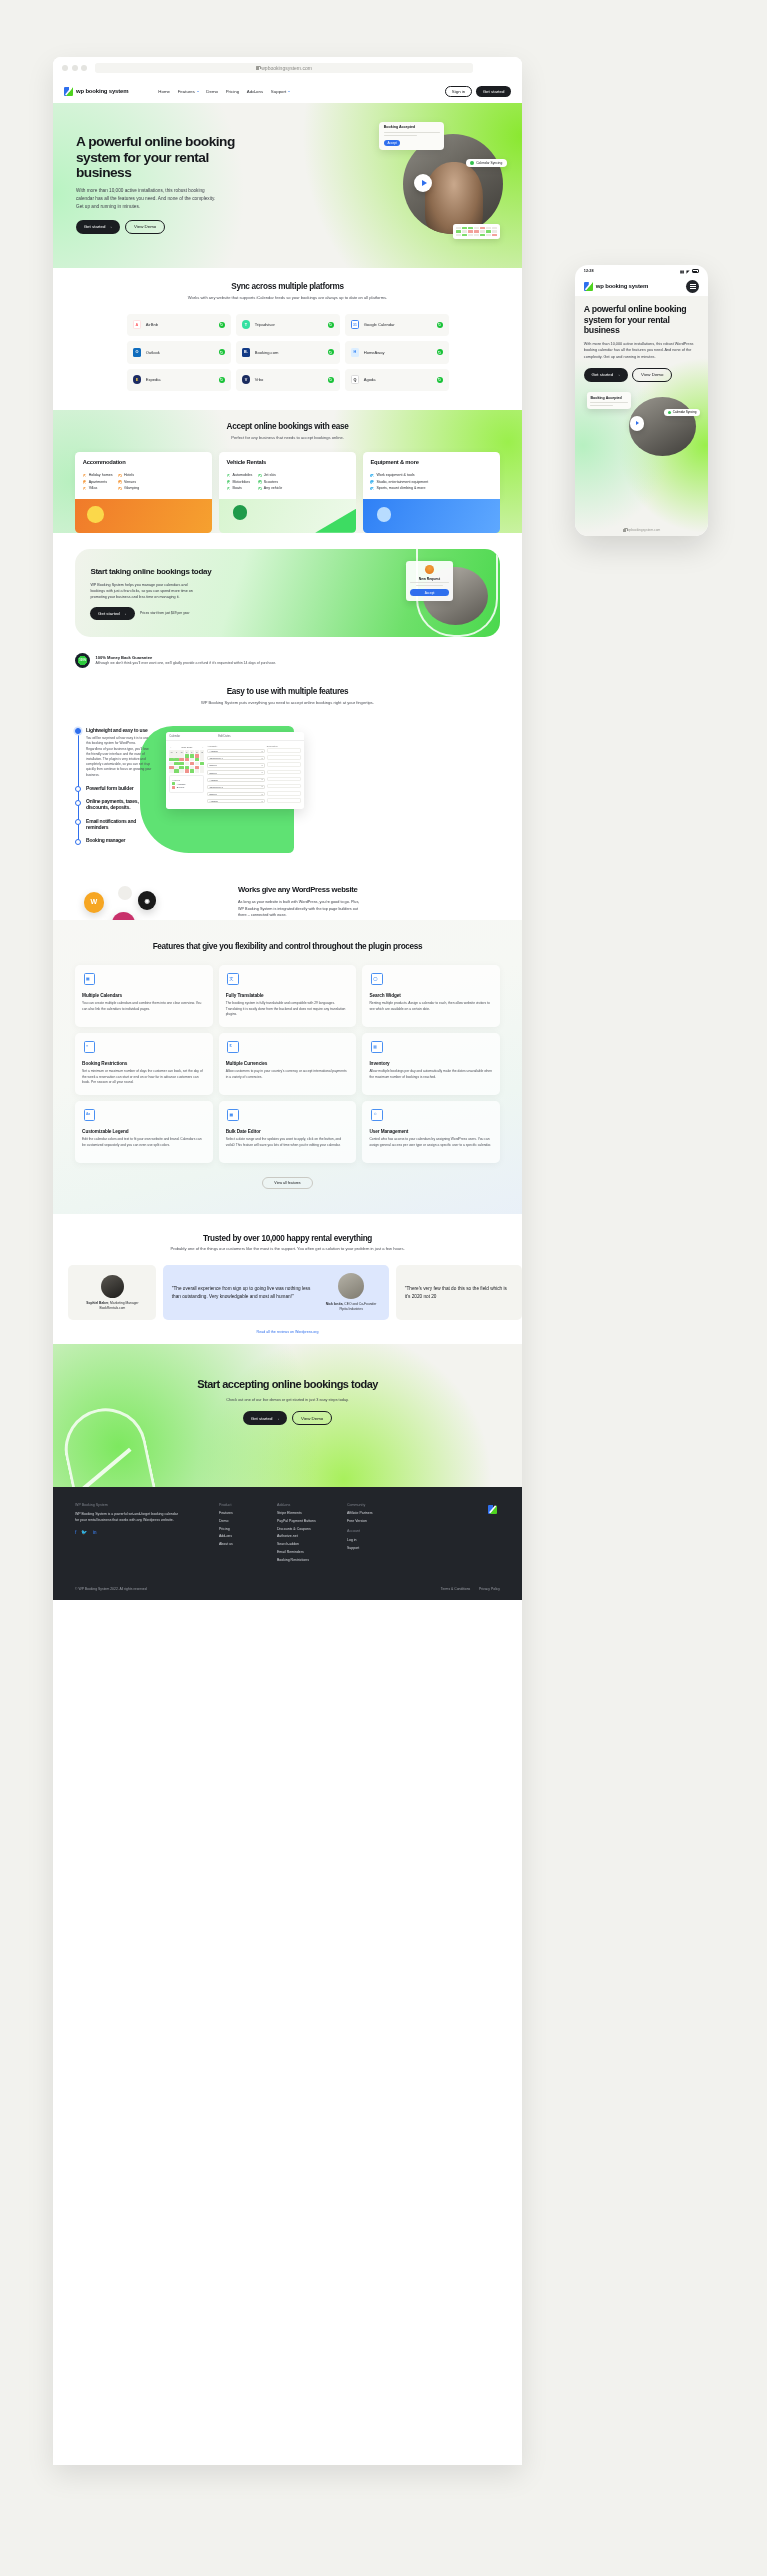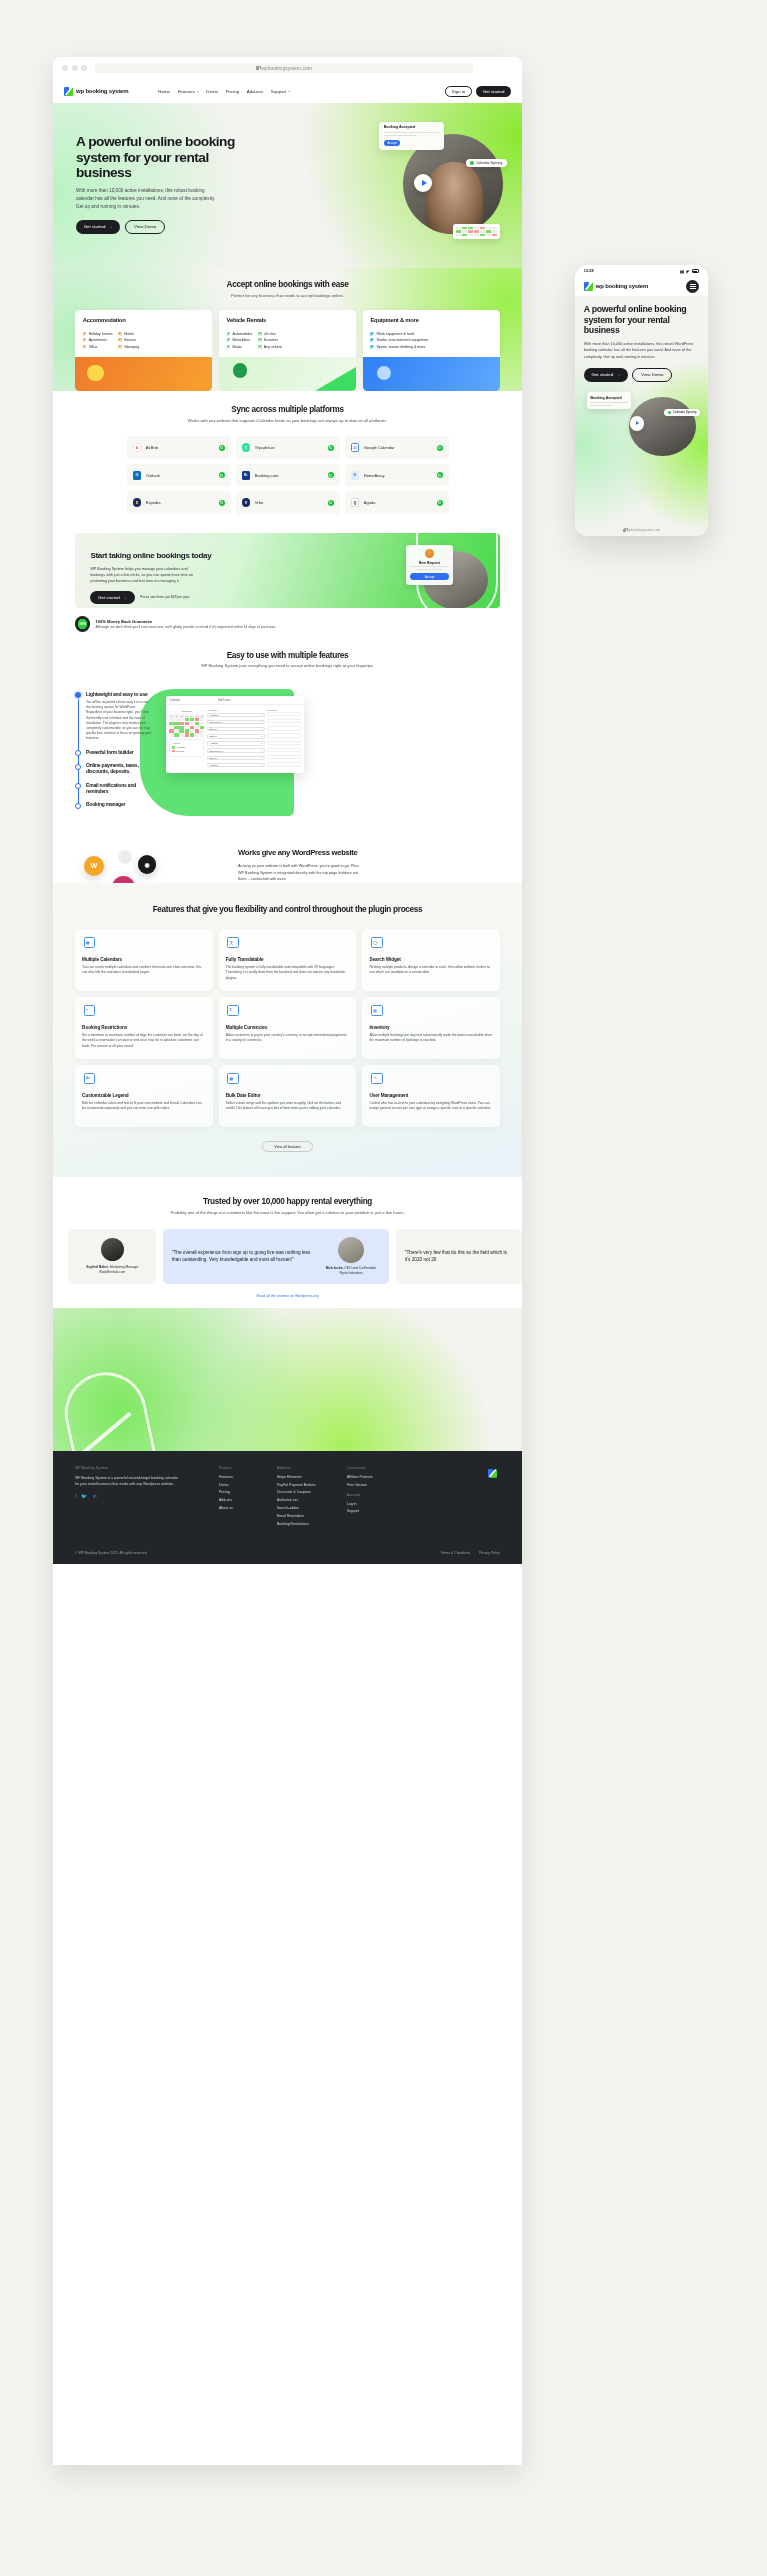--- a/index.html
+++ b/index.html
@@ -103,21 +103,21 @@
   
   .sync { background:#fff; padding:14.3px 0 18.7px; }
   .plat-grid { margin:12px auto 0; width:322px; display:grid; grid-template-columns:repeat(3,1fr); gap:5px; }
   .pcard { background:#f7f7f4; border-radius:3.8px; height:22.5px; display:flex; align-items:center; padding:0 6px; gap:4.4px; }
   .pico { width:8.8px;height:8.8px;border-radius:1.6px;display:flex;align-items:center;justify-content:center;font-size:3.8px;font-weight:700;color:#fff;flex:0 0 auto;}
   .pname { font-size:4.1px; color:#2b2d32; }
   .psync { margin-left:auto; width:6px;height:6px;border-radius:50%;background:#18c237;position:relative;}
   .psync:after{content:"↻";position:absolute;inset:0;color:#fff;font-size:4.4px;display:flex;align-items:center;justify-content:center;}
 
   
-  .start { margin:0 22px; border-radius:4px; overflow:hidden; position:relative; height:75px;
+  .start { margin:16px 22px; border-radius:15px; overflow:hidden; position:relative; height:88px;
     background:linear-gradient(108deg,#f1f3ec 0%,#d8f6d6 38%,#6ee06a 78%,#4ad84d 100%); }
   .start-copy { position:absolute; left:15.4px; top:18.7px; width:124px; }
   .start h2 { font-size:8px; line-height:1.16; font-weight:700; letter-spacing:-0.3px; color:#16181c; }
   .start p { margin-top:5px; font-size:3.7px; line-height:1.66; color:#333640; width:110px; }
   .start-cta { margin-top:7.1px; display:flex; align-items:center; gap:5.5px; }
   .start-note { font-size:3.3px; line-height:1.4; color:#2e3138; }
   .start-img { position:absolute; right:12px; top:12px; width:82px; height:65px; }
   .si-ph { position:absolute; right:0; top:6.6px; width:65px; height:58px; border-radius:50%;
      background:linear-gradient(150deg,#b9b5ad,#57544e); }
   .si-card { position:absolute; left:0; top:0; width:47px; background:rgba(255,255,255,.92); border-radius:3.3px; padding:4.4px 4.4px 5px; box-shadow:0 2.7px 7.7px rgba(0,0,0,.12); text-align:center;}
@@ -369,20 +369,72 @@
               <span></span>
               <span></span>
               <span class="g"></span>
               <span></span>
               <span class="r"></span>
           </div>
         </div>
       </div>
     </div>
 
+    <div class="sec sync">
+      <div class="sec-h">Sync across multiple platforms</div>
+      <div class="sec-sub">Works with any website that supports iCalendar feeds so your bookings are always up to date on all platforms.</div>
+      <div class="plat-grid">
+        <div class="pcard">
+            <span class="pico" style="background:#fff;color:#ff5a5f;border:0.5px solid #ffe0e1">A</span>
+            <span class="pname">AirBnb</span>
+            <span class="psync"></span>
+          </div>
+        <div class="pcard">
+            <span class="pico" style="background:#34e0a1;border-radius:50%">T</span>
+            <span class="pname">Tripadvisor</span>
+            <span class="psync"></span>
+          </div>
+        <div class="pcard">
+            <span class="pico" style="background:#fff;color:#4285f4;border:0.8px solid #4285f4;font-size:3.3px">31</span>
+            <span class="pname">Google Calendar</span>
+            <span class="psync"></span>
+          </div>
+        <div class="pcard">
+            <span class="pico" style="background:#0f6cbd">O</span>
+            <span class="pname">Outlook</span>
+            <span class="psync"></span>
+          </div>
+        <div class="pcard">
+            <span class="pico" style="background:#123a85">B.</span>
+            <span class="pname">Booking.com</span>
+            <span class="psync"></span>
+          </div>
+        <div class="pcard">
+            <span class="pico" style="background:#dceeff;color:#2f80f5">H</span>
+            <span class="pname">HomeAway</span>
+            <span class="psync"></span>
+          </div>
+        <div class="pcard">
+            <span class="pico" style="background:#1b2b63;border-radius:50%;color:#fcd34d">E</span>
+            <span class="pname">Expedia</span>
+            <span class="psync"></span>
+          </div>
+        <div class="pcard">
+            <span class="pico" style="background:#1a2b5e;border-radius:50%">V</span>
+            <span class="pname">Vrbo</span>
+            <span class="psync"></span>
+          </div>
+        <div class="pcard">
+            <span class="pico" style="background:#fff;color:#1a1a1a;border:0.5px solid #ddd">Q</span>
+            <span class="pname">Agoda</span>
+            <span class="psync"></span>
+          </div>
+      </div>
+    </div>
+
     <div class="sec accept">
       <div class="sec-h">Accept online bookings with ease</div>
       <div class="sec-sub">Perfect for any business that needs to accept bookings online.</div>
       <div class="cards3">
         <div class="acard">
           <h3>Accommodation</h3>
           <div class="alist">
             <div class="acol">
               <div class="ali">
                   <i class="chk o"></i>
@@ -463,72 +515,20 @@
                   <span>Sports, mount climbing &amp; more</span>
                 </div>
             </div>
           </div>
         </div>
       </div>
       <div class="strip">
         <div class="s-orange"></div>
         <div class="s-green"></div>
         <div class="s-blue"></div>
-      </div>
-    </div>
-
-    <div class="sec sync">
-      <div class="sec-h">Sync across multiple platforms</div>
-      <div class="sec-sub">Works with any website that supports iCalendar feeds so your bookings are always up to date on all platforms.</div>
-      <div class="plat-grid">
-        <div class="pcard">
-            <span class="pico" style="background:#fff;color:#ff5a5f;border:0.5px solid #ffe0e1">A</span>
-            <span class="pname">AirBnb</span>
-            <span class="psync"></span>
-          </div>
-        <div class="pcard">
-            <span class="pico" style="background:#34e0a1;border-radius:50%">T</span>
-            <span class="pname">Tripadvisor</span>
-            <span class="psync"></span>
-          </div>
-        <div class="pcard">
-            <span class="pico" style="background:#fff;color:#4285f4;border:0.8px solid #4285f4;font-size:3.3px">31</span>
-            <span class="pname">Google Calendar</span>
-            <span class="psync"></span>
-          </div>
-        <div class="pcard">
-            <span class="pico" style="background:#0f6cbd">O</span>
-            <span class="pname">Outlook</span>
-            <span class="psync"></span>
-          </div>
-        <div class="pcard">
-            <span class="pico" style="background:#123a85">B.</span>
-            <span class="pname">Booking.com</span>
-            <span class="psync"></span>
-          </div>
-        <div class="pcard">
-            <span class="pico" style="background:#dceeff;color:#2f80f5">H</span>
-            <span class="pname">HomeAway</span>
-            <span class="psync"></span>
-          </div>
-        <div class="pcard">
-            <span class="pico" style="background:#1b2b63;border-radius:50%;color:#fcd34d">E</span>
-            <span class="pname">Expedia</span>
-            <span class="psync"></span>
-          </div>
-        <div class="pcard">
-            <span class="pico" style="background:#1a2b5e;border-radius:50%">V</span>
-            <span class="pname">Vrbo</span>
-            <span class="psync"></span>
-          </div>
-        <div class="pcard">
-            <span class="pico" style="background:#fff;color:#1a1a1a;border:0.5px solid #ddd">Q</span>
-            <span class="pname">Agoda</span>
-            <span class="psync"></span>
-          </div>
       </div>
     </div>
 
     <div class="start">
       <div class="start-swoosh"></div>
       <div class="start-copy">
         <h2>Start taking online bookings today</h2>
         <p>WP Booking System helps you manage your calendars and bookings with just a few clicks, so you can spend more time on promoting your business and less time on managing it.</p>
         <div class="start-cta">
           <button class="cta-dark">
@@ -861,20 +861,31 @@
         <div class="tcard tc3">
           <div class="t-q">"There's very few that do this so the field which is it's 2020 not 20</div>
         </div>
       </div>
       <div class="treviews">Read all the reviews on Wordpress.org</div>
     </div>
 
     <div class="fcta">
       <div class="fcta-arc"></div>
       <div class="fcta-bar"></div>
+      <div class="fcta-in">
+        <h2>Start accepting online bookings today</h2>
+        <p>Check out one of our live demos or get started in just 3 easy steps today.</p>
+        <div class="fcta-btns">
+          <button class="cta-dark">
+              <span>Get started</span>
+              <span>→</span>
+            </button>
+          <button class="cta-line">View Demo</button>
+        </div>
+      </div>
     </div>
 
     <div class="footer">
       <div class="fcols">
         <div class="fc-about">
           <div class="fc-h">WP Booking System</div>
           <div class="fc-p">WP Booking System is a powerful set-and-forget booking calendar for your rental business that works with any Wordpress website.</div>
           <div class="fsoc">
             <i>f</i>
             <i>🐦</i>

